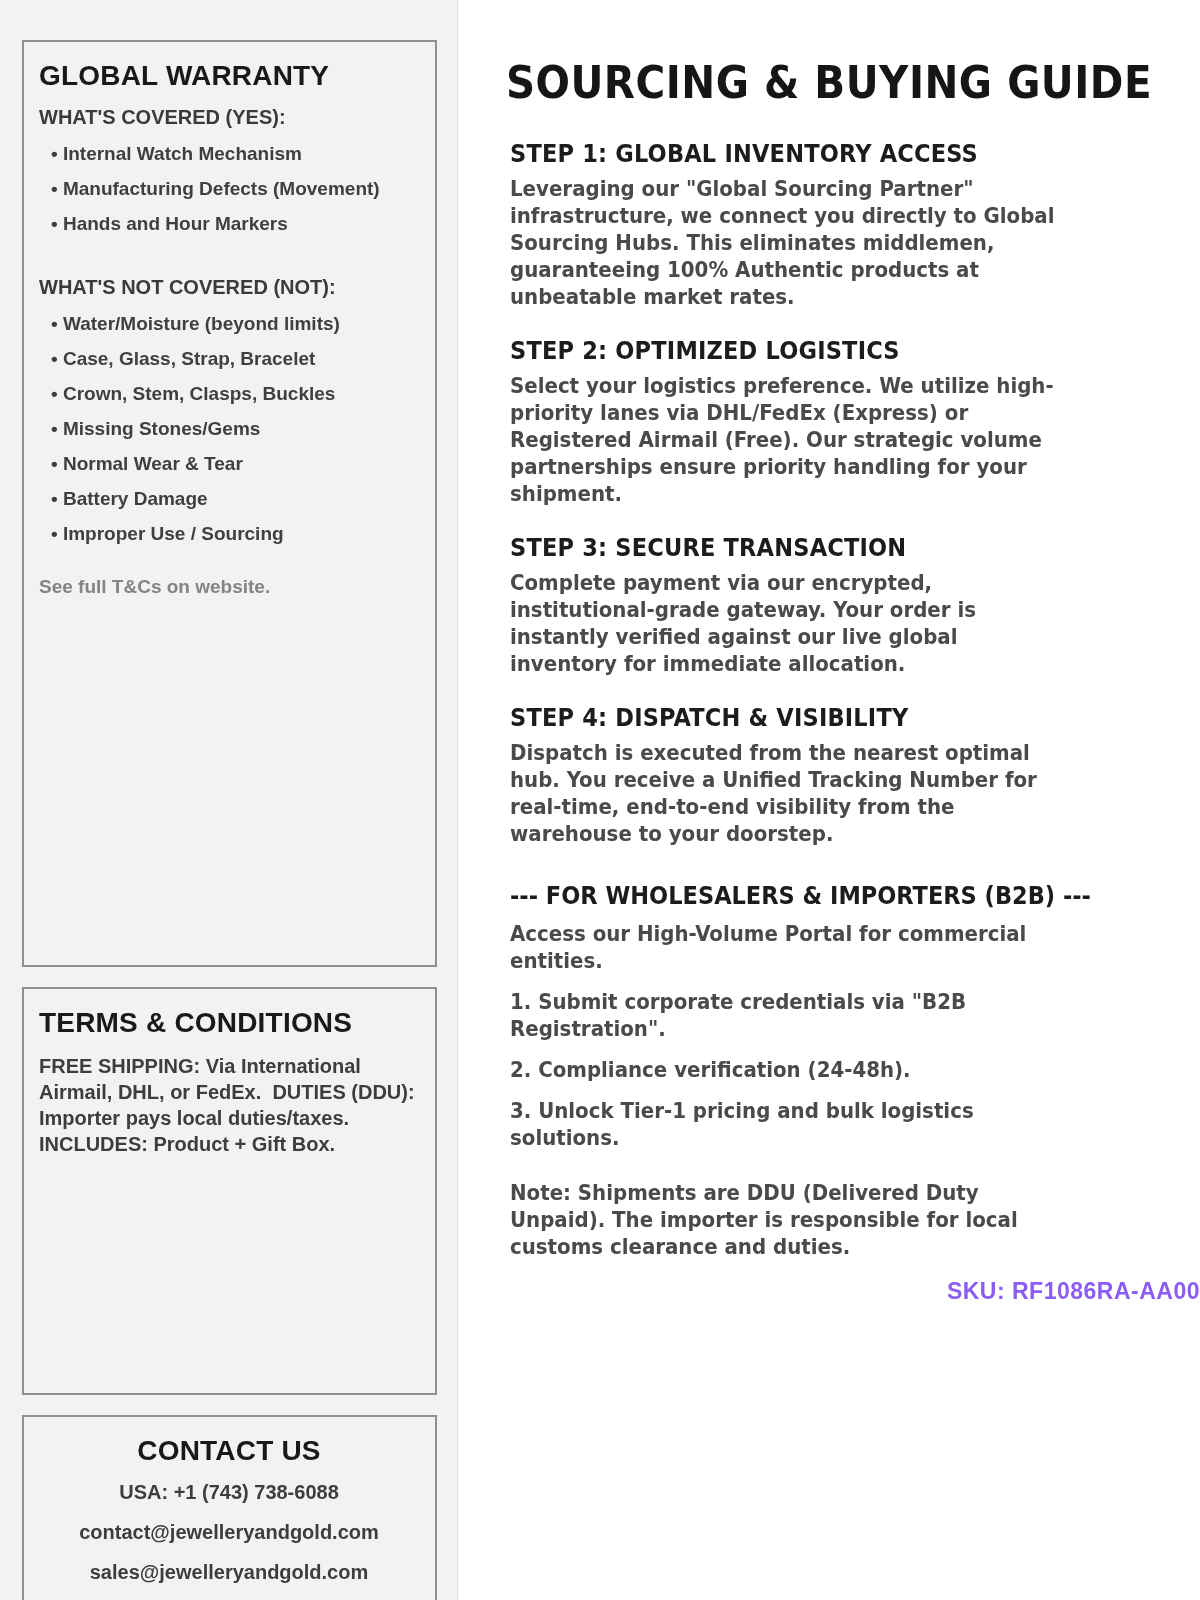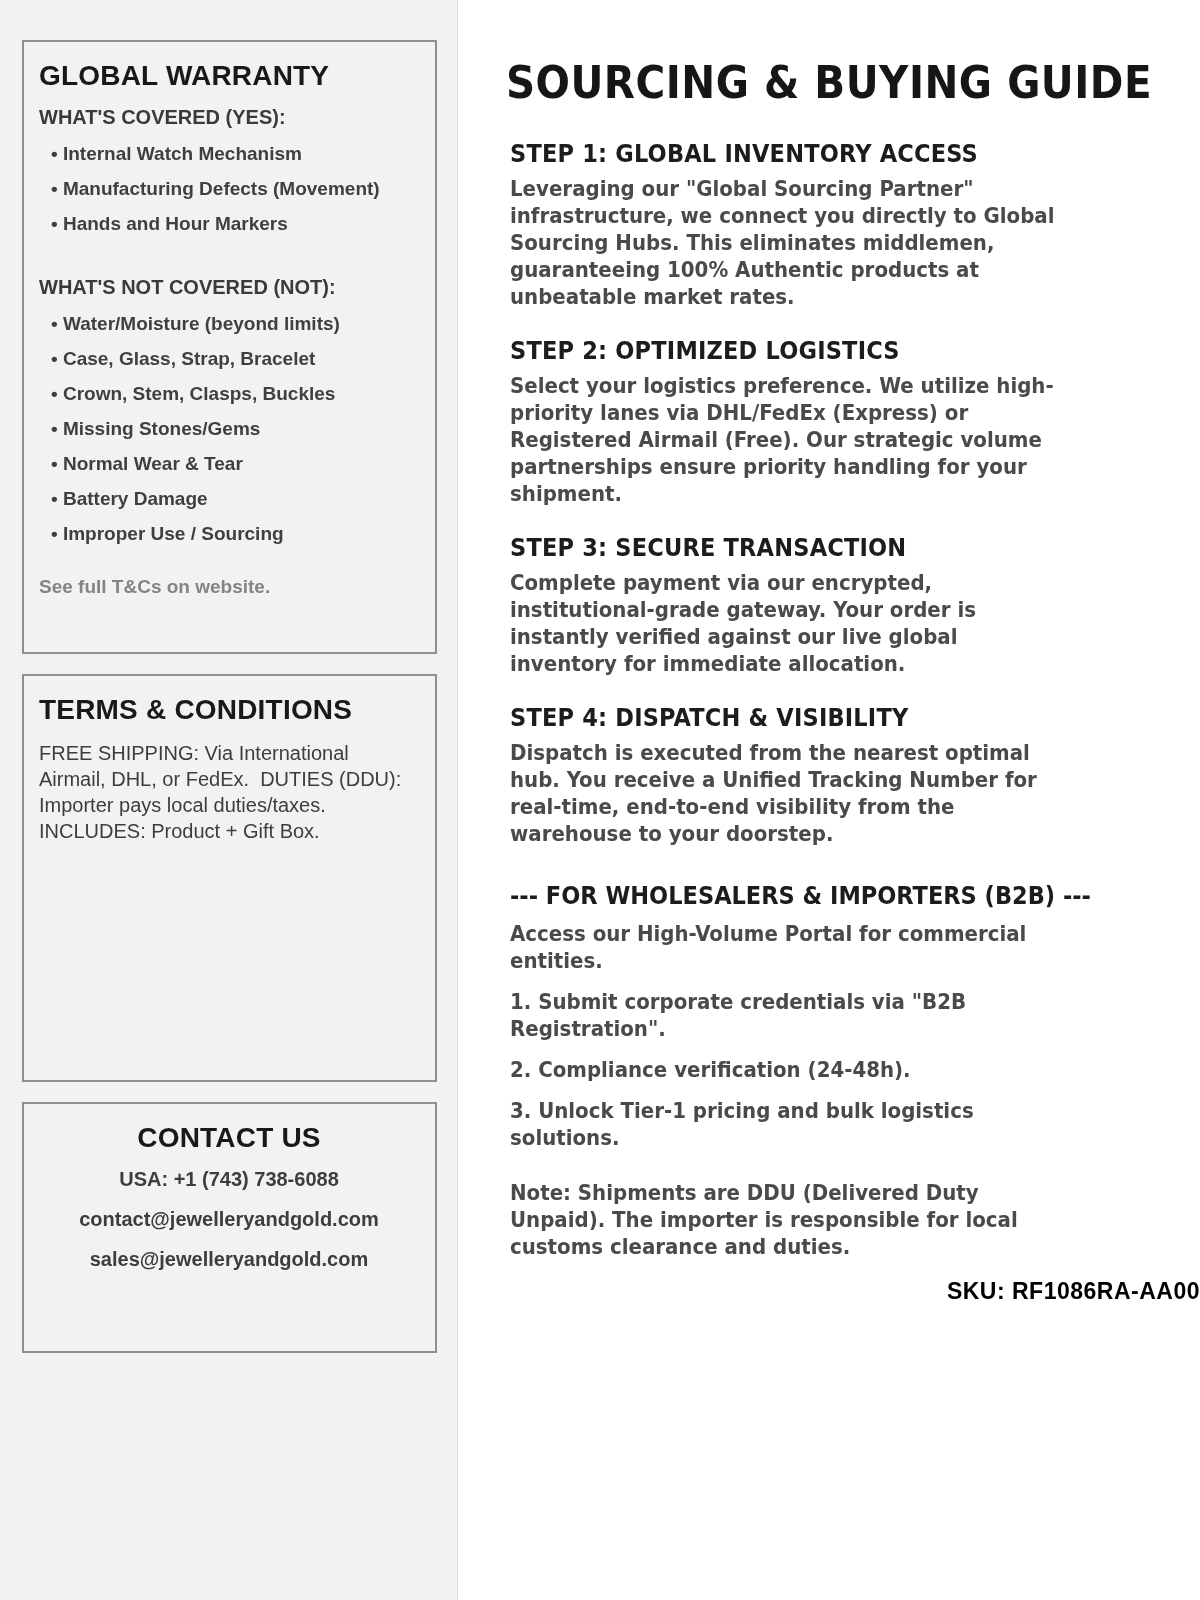--- a/index.html
+++ b/index.html
@@ -19,21 +19,21 @@
     padding:40px 20px 0 22px;
   }
   .panel{
     border:2px solid #8f8f8f;
     background:#f2f2f2;
     box-sizing:border-box;
     padding:18px 16px 0 15px;
     margin-bottom:20px;
     overflow:hidden;
   }
-  .panel-warranty{height:614px;}
+  .panel-warranty{height:927px;}
   .panel-terms{height:408px;margin-top:0;}
   .panel-contact{height:251px;margin-top:2px;text-align:center;}
   .panel h2{
     margin:0 0 14px 0;
     font-size:28px;font-weight:bold;
     color:#191919;letter-spacing:.2px;
   }
   .subhead{
     margin:0 0 10px 0;
     font-size:20px;font-weight:bold;color:#3a3a3a;
@@ -44,21 +44,21 @@
     font-size:19px;font-weight:bold;color:#3f3f3f;
     line-height:25px;margin:0 0 10px 0;
   }
   ul.blist li::before{content:"\2022\00a0";color:#3f3f3f;}
   .footnote{
     margin:30px 0 0 0;
     font-size:19px;font-weight:bold;color:#848484;
   }
   .terms-body{
     margin:4px 0 0 0;
-    font-size:20px;font-weight:normal;color:#3d3d3d;
+    font-size:20px;font-weight:bold;color:#3d3d3d;
     line-height:26px;white-space:pre-wrap;
   }
   .contact-line{
     margin:0 0 17px 0;
     font-size:20px;font-weight:bold;color:#3d3d3d;
   }
   
   .main{
     flex:1;position:relative;height:1321px;
     box-sizing:border-box;
@@ -96,21 +96,21 @@
     font-size:22px;font-weight:600;color:#4a4a4a;
     line-height:27px;
   }
   .b2b-intro{margin-bottom:14px;}
   .b2b-note{margin-top:28px;}
   .sku{
     position:absolute;
     right:0px;bottom:16px;
     font-family:"Liberation Sans",sans-serif;
     font-size:23px;font-weight:bold;
-    color:#000000;letter-spacing:.5px;
+    color:#8b5cf6;letter-spacing:.5px;
     white-space:nowrap;
     text-align:center;
   }
 </style>
 </head>
 <body>
 
 <aside class="sidebar">
 
   <section class="panel panel-warranty">

